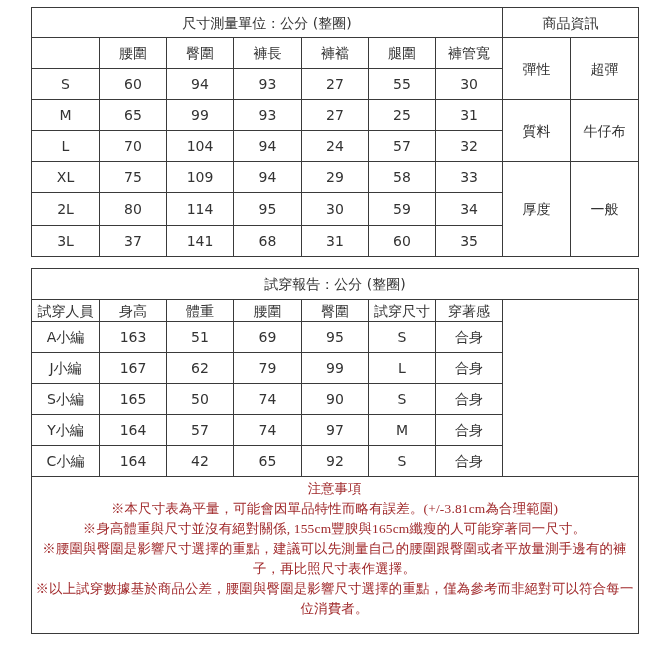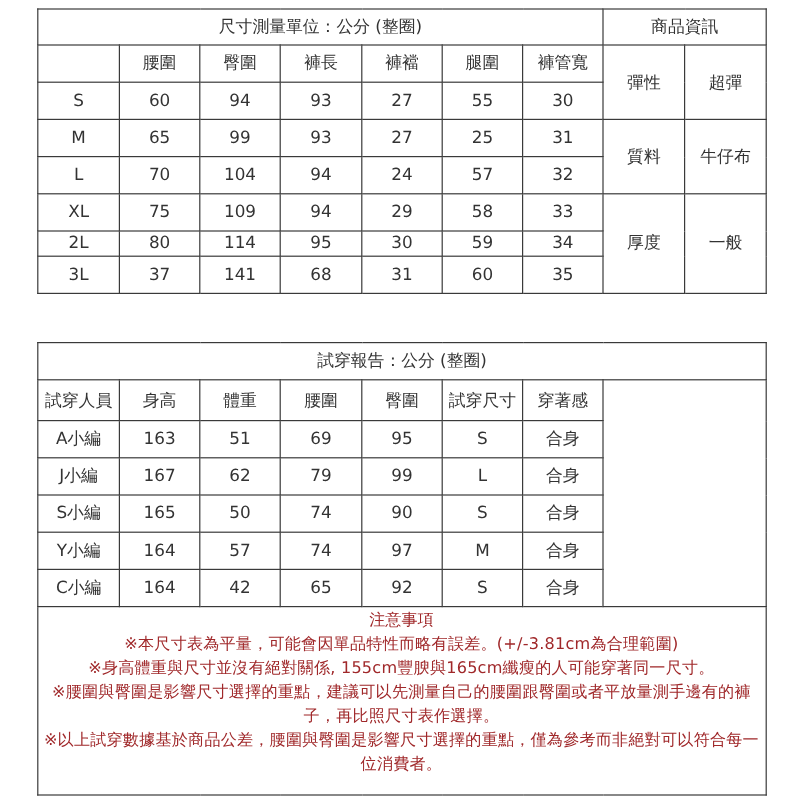--- a/index.html
+++ b/index.html
@@ -2,24 +2,24 @@
 <html><head>
 <meta charset="utf-8">
 <style>
   html, body { margin:0; padding:0; background:#ffffff; }
   body { width:668px; height:668px; position:relative; overflow:hidden;
          font-family:"DejaVu Sans","Liberation Sans",sans-serif; color:#2a2a2a; }
   .tbl { position:absolute; border-collapse:collapse; table-layout:fixed; }
   .tbl td { border:1.5px solid #3a3a3a; text-align:center; vertical-align:middle;
             font-size:14px; padding:0; line-height:1; color:#333; overflow:hidden; white-space:nowrap; }
   .t1 { left:31px; top:7px; width:607px; }
-  .t2 { left:31px; top:285px; width:607px; }
+  .t2 { left:31px; top:268px; width:607px; }
   .title-cell { font-size:14px; }
   .notes-cell { text-align:left; vertical-align:top !important; white-space:normal !important;
-                padding:2px 4px 0 3px !important; }
+                padding:2px 4px 0 3px !important;font-family:Liberation Serif, serif; }
   .notes-title, .note-line { color:#a0282a; font-size:13.4px; line-height:20px; }
   .note-line { letter-spacing:0.2px; }
 </style>
 </head>
 <body>
 
 <table class="tbl t1">
   <colgroup>
     <col style="width:68px">
       <col style="width:67px">
@@ -80,21 +80,21 @@
     <td>XL</td>
     <td>75</td>
     <td>109</td>
     <td>94</td>
     <td>29</td>
     <td>58</td>
     <td>33</td>
     <td rowspan="3">厚度</td>
     <td rowspan="3">一般</td>
   </tr>
-  <tr style="height:21px">
+  <tr style="height:33px">
     <td>2L</td>
     <td>80</td>
     <td>114</td>
     <td>95</td>
     <td>30</td>
     <td>59</td>
     <td>34</td>
   </tr>
   <tr style="height:31px">
     <td>3L</td>
@@ -116,21 +116,21 @@
       <col style="width:68px">
     <col style="width:67px">
       <col style="width:67px">
       <col style="width:67px">
       <col style="width:136px">
   </colgroup>
   <tbody>
       <tr style="height:31px">
     <td colspan="8" class="title-cell">試穿報告：公分 (整圈)</td>
   </tr>
-  <tr style="height:34px">
+  <tr style="height:22px">
     <td>試穿人員</td>
     <td>身高</td>
     <td>體重</td>
     <td>腰圍</td>
     <td>臀圍</td>
     <td>試穿尺寸</td>
     <td>穿著感</td>
     <td rowspan="6"></td>
   </tr>
   <tr style="height:31px">

